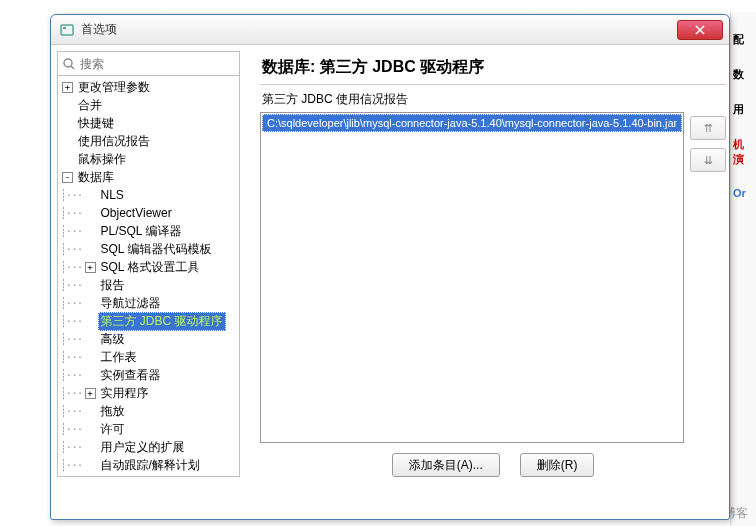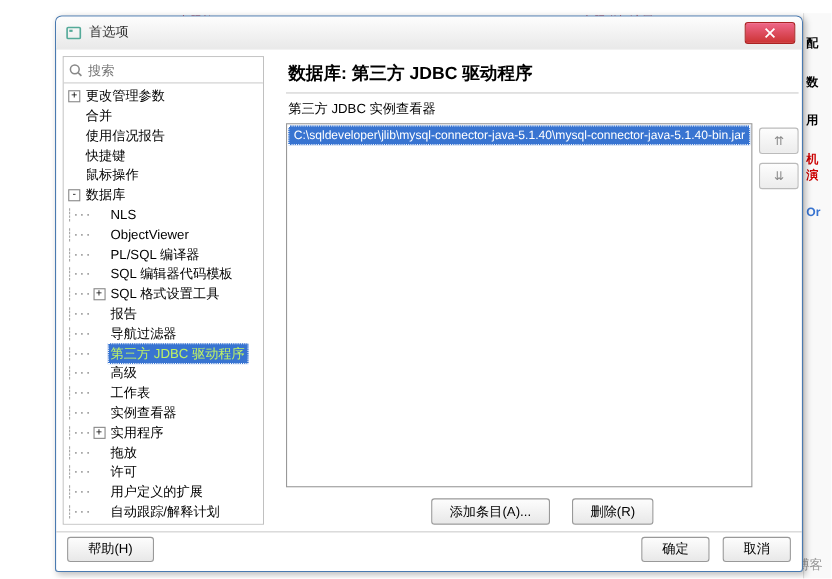--- a/index.html
+++ b/index.html
@@ -97,26 +97,26 @@
             <span class="tree-label">更改管理参数</span>
           </div>
           <div class="tree-item">
             <span class="dots"></span>
             <span class="no-exp"></span>
             <span class="tree-label">合并</span>
           </div>
           <div class="tree-item">
             <span class="dots"></span>
             <span class="no-exp"></span>
+            <span class="tree-label">快捷键</span>
+          </div>
+          <div class="tree-item">
+            <span class="dots"></span>
+            <span class="no-exp"></span>
             <span class="tree-label">使用信况报告</span>
-          </div>
-          <div class="tree-item">
-            <span class="dots"></span>
-            <span class="no-exp"></span>
-            <span class="tree-label">快捷键</span>
           </div>
           <div class="tree-item">
             <span class="dots"></span>
             <span class="no-exp"></span>
             <span class="tree-label">鼠标操作</span>
           </div>
           <div class="tree-item">
             <span class="dots"></span>
             <span class="expander">-</span>
             <span class="tree-label">数据库</span>
@@ -199,41 +199,34 @@
           <div class="tree-item">
             <span class="dots">┊···</span>
             <span class="no-exp"></span>
             <span class="tree-label">自动跟踪/解释计划</span>
           </div>
         </div>
     </div>
 
     <div class="right">
       <div class="heading">数据库: 第三方 JDBC 驱动程序</div>
-      <div class="subheading">第三方 JDBC 实例查看器</div>
+      <div class="subheading">第三方 JDBC 使用信况报告</div>
       <div class="body-row">
         <div class="listbox">
           <div class="listitem">C:\sqldeveloper\jlib\mysql-connector-java-5.1.40\mysql-connector-java-5.1.40-bin.jar</div>
         </div>
         <div class="move-btns">
           <div class="move-btn">
               <span>⇈</span>
             </div>
           <div class="move-btn">
               <span>⇊</span>
             </div>
         </div>
       </div>
       <div class="action-row">
         <button>添加条目(A)...</button>
         <button>删除(R)</button>
       </div>
     </div>
   </div>
 
-  <div class="footer">
-    <button>帮助(H)</button>
-    <div class="spacer"></div>
-    <button>确定</button>
-    <div class="gap"></div>
-    <button>取消</button>
-  </div>
 </div>
 
 </body></html>

